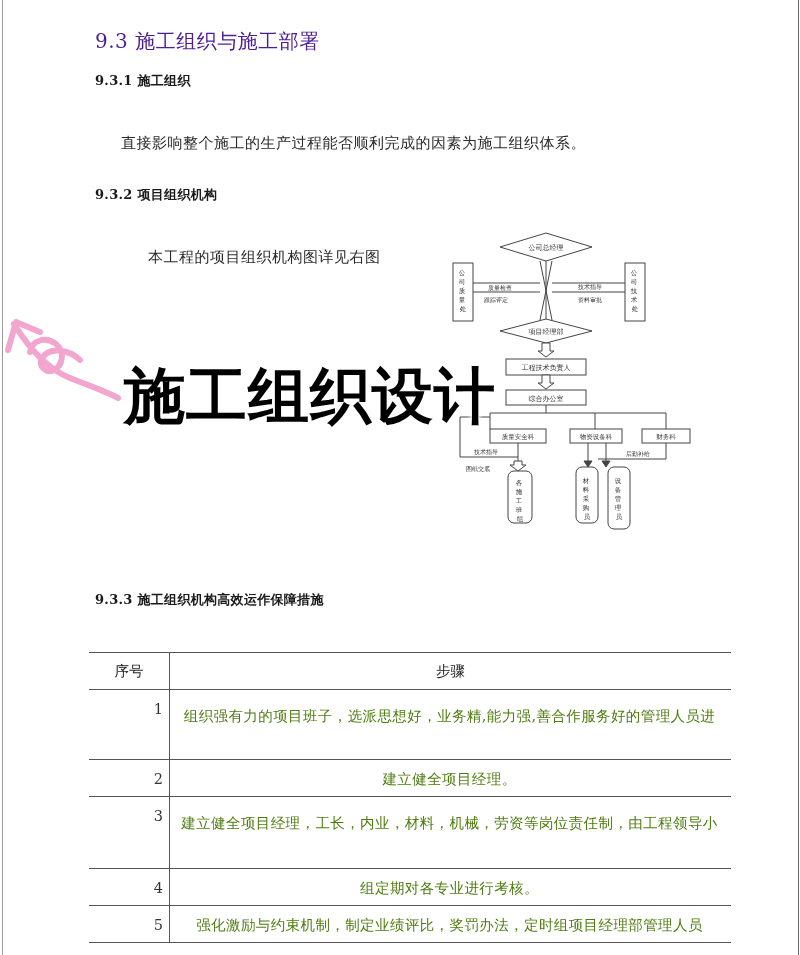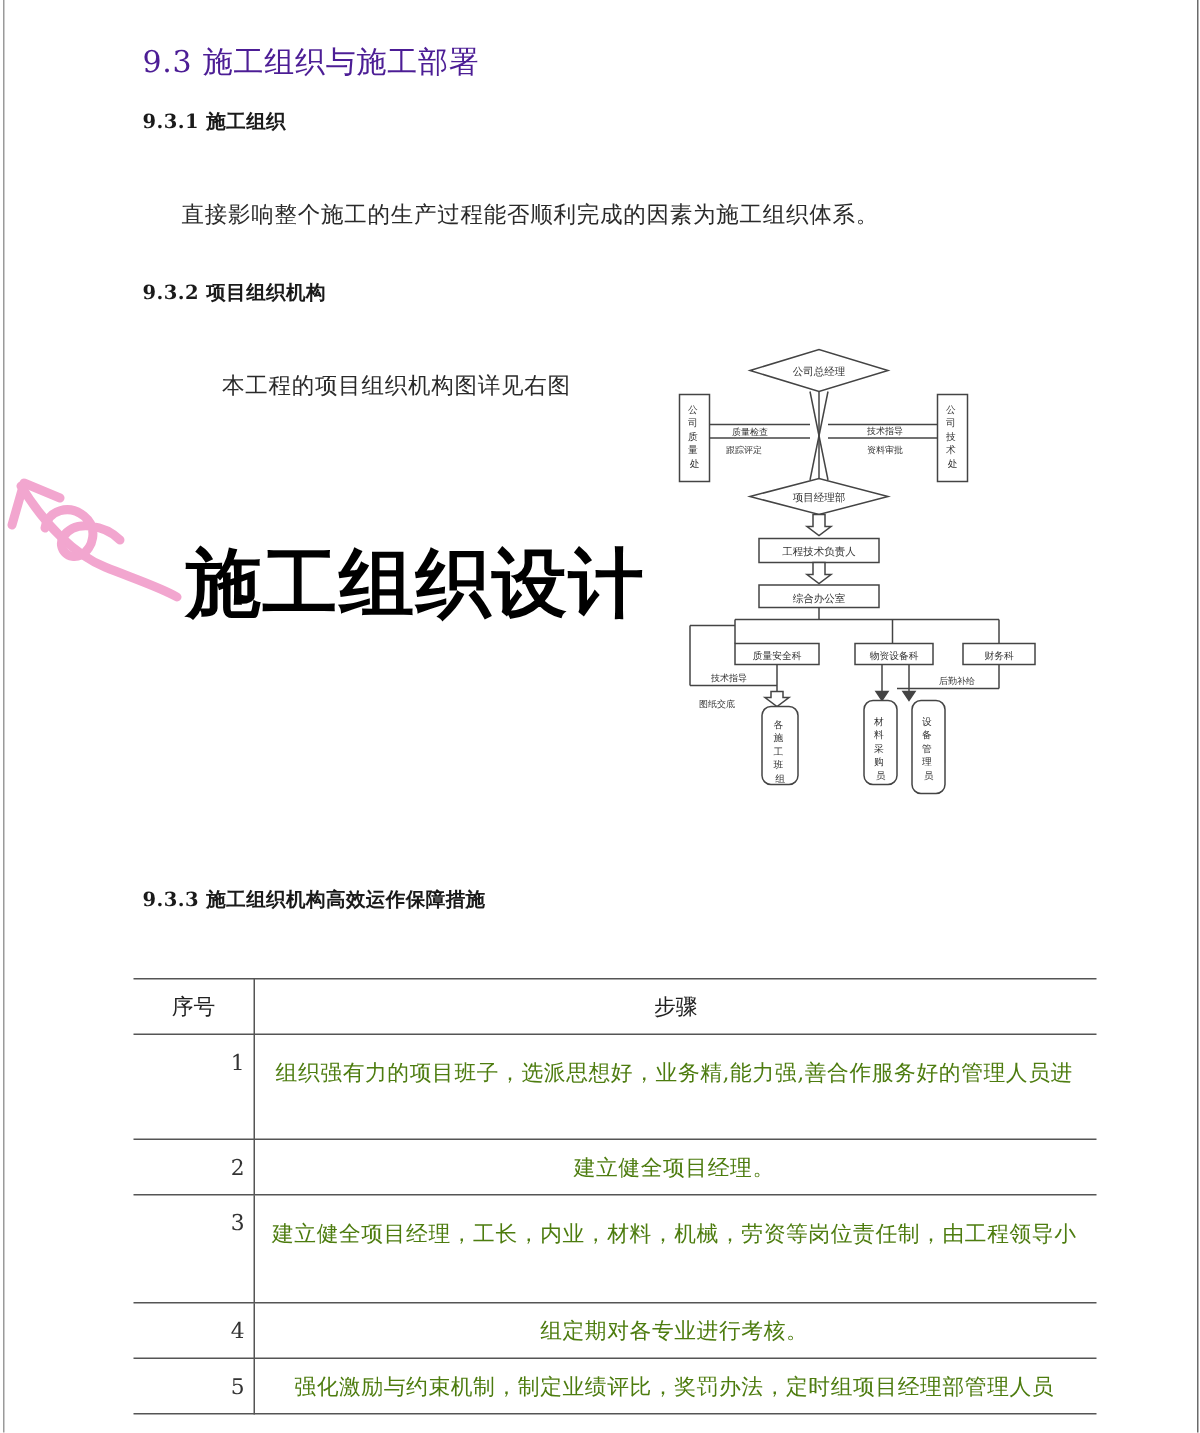--- a/index.html
+++ b/index.html
@@ -28,21 +28,21 @@
 
     
     .chart { position: absolute; left: 440px; top: 225px; width: 280px; height: 320px; }
     .chart svg { position: absolute; left: 0; top: 0; }
     .chart text { font-family: "DejaVu Serif", serif; fill: #333; }
 
     
     .overlay-title {
       position: absolute; left: 124px; top: 356px;
       font-family: Liberation Serif, serif; font-weight: bold;
-      font-size: 50px; color: #000; letter-spacing: 1px;
+      font-size: 61px; color: #000; letter-spacing: 1px;
       text-shadow: 0 0 2px #fff, 0 0 4px #fff, 0 0 6px #fff;
     }
     .scribble { position: absolute; left: 0; top: 300px; }
 
     
     .tbl {
       position: absolute; left: 89px; top: 652px; width: 642px;
       border-collapse: collapse; font-size: 14.5px;
     }
     .tbl th, .tbl td { border-top: 1px solid #555; border-bottom: 1px solid #555; text-align: center; }

